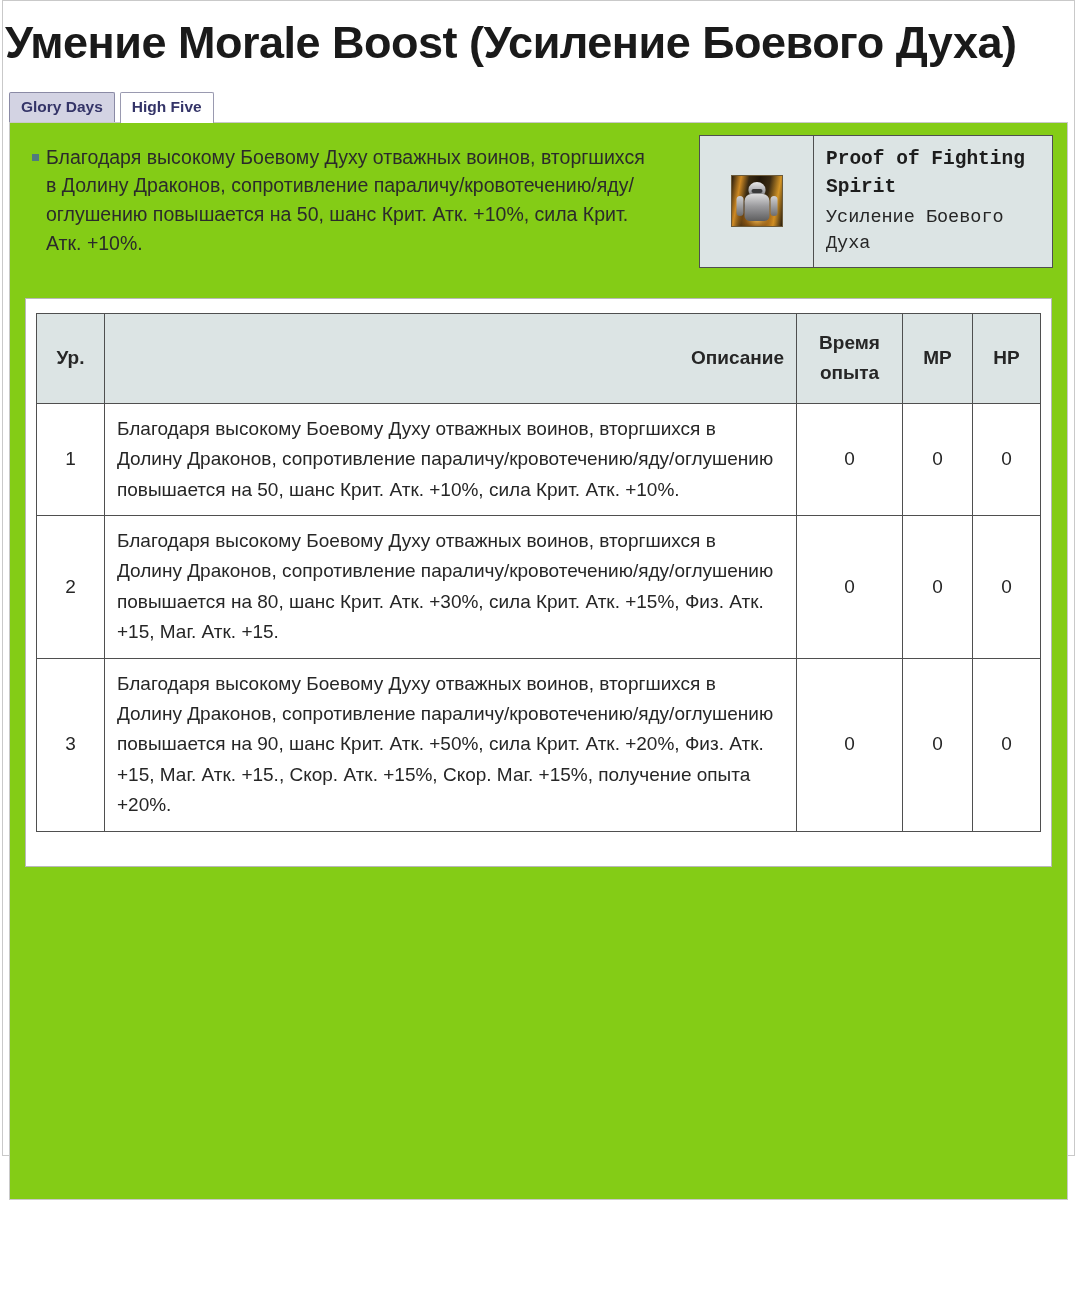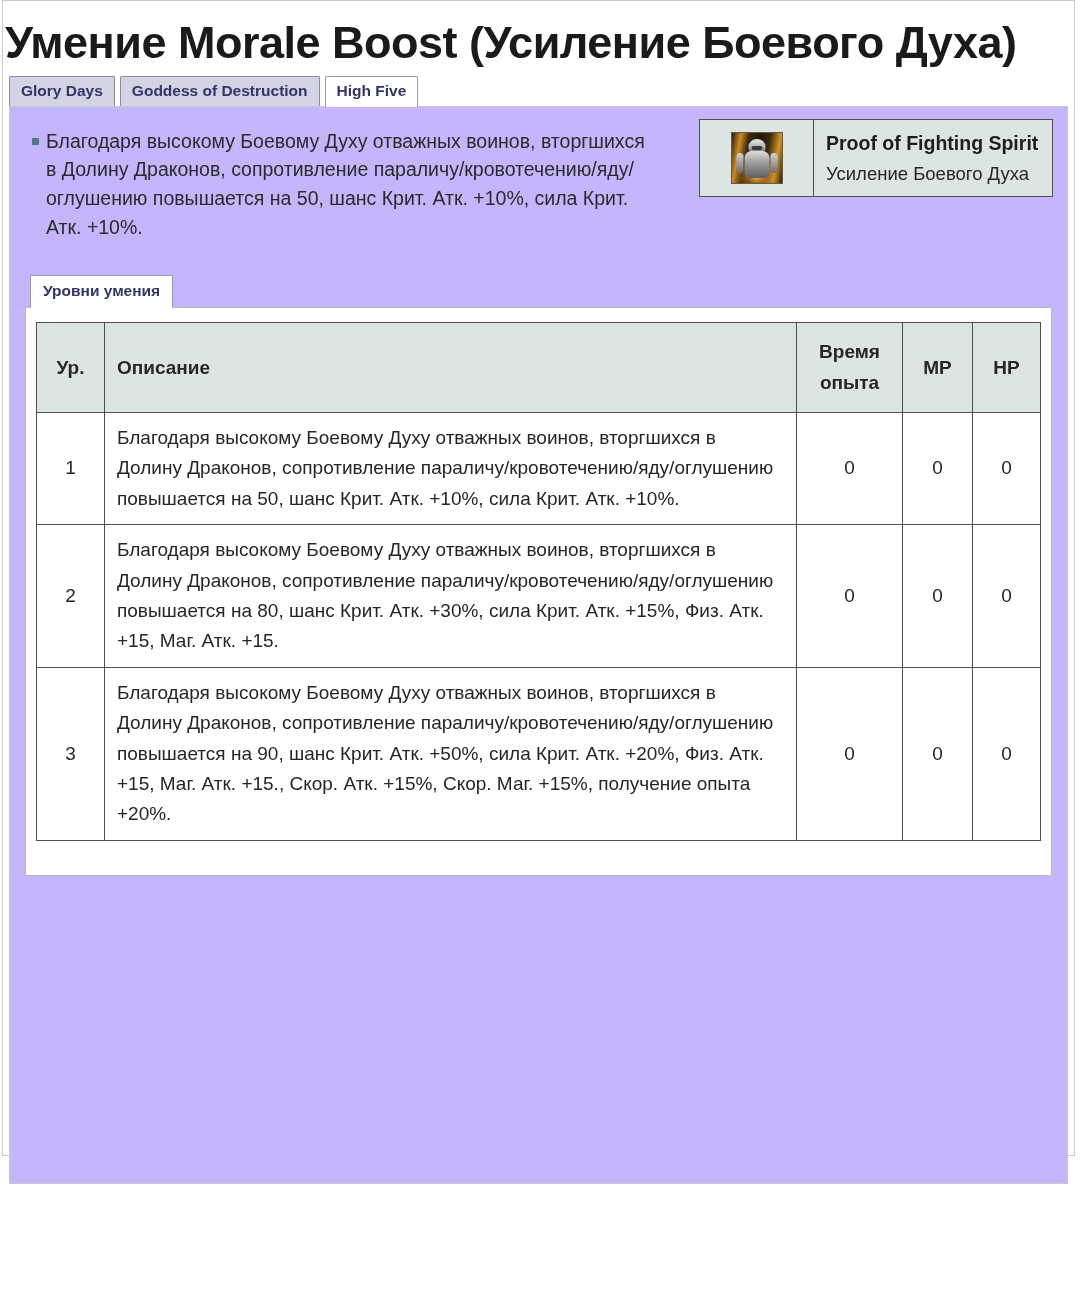--- a/index.html
+++ b/index.html
@@ -29,21 +29,21 @@
     font-size: 45px;
     line-height: 1.26;
     font-weight: bold;
     color: #1a1a1a;
     letter-spacing: -0.5px;
   }
 
   
   .tabstrip {
     position: relative;
-    margin-top: 4px;
+    margin-top: 20px;
     height: 30px;
     padding-left: 6px;
     display: flex;
     align-items: flex-end;
     gap: 5px;
   }
   .tab {
     background: #d3d3e3;
     border: 1px solid #8a8aa5;
     border-bottom: none;
@@ -63,21 +63,21 @@
     z-index: 3;
     padding-bottom: 7px;
     margin-bottom: -1px;
   }
 
   
   .tabpanel {
     position: relative;
     margin: 0 6px 0 6px;
     border: 1px solid #c9c9c9;
-    background: #c4b5fd;
+    background: #84cc16;
     padding: 10px 8px 12px 8px;
     min-height: 1078px;
   }
 
   
   .top-section {
     display: flex;
     align-items: flex-start;
     justify-content: space-between;
   }
@@ -110,21 +110,21 @@
     table-layout: fixed;
   }
   .infobox td {
     border: 1px solid #4f4f4f;
     vertical-align: middle;
     padding: 9px 12px;
     font-size: 18.5px;
     color: #262626;
     line-height: 1.44;
   }
-  .infobox .head td { background: #dce4e4; }
+  .infobox .head td { background: #dce4e4; font-family: Liberation Mono, monospace; }
   .infobox .icon-cell {
     width: 114px;
     text-align: center;
     padding: 10px;
   }
   .infobox .skill-name {
     font-weight: bold;
     font-size: 19.5px;
     display: block;
     margin-bottom: 4px;
@@ -212,21 +212,21 @@
     border: 1px solid #4f4f4f;
     padding: 10px 12px;
     font-size: 19px;
     color: #262626;
     vertical-align: middle;
     line-height: 1.6;
   }
   table.levels thead th {
     background: #dce4e4;
     font-weight: bold;
-    text-align: left;
+    text-align: right;
     font-size: 19px;
     padding-top: 14px;
     padding-bottom: 14px;
   }
   table.levels thead th.c { text-align: center; }
   .col-lvl   { width: 68px; }
   .col-time  { width: 106px; }
   .col-mp    { width: 70px; }
   .col-hp    { width: 68px; }
   td.lvl, td.num { text-align: center; color: #2f2f2f; }
@@ -234,21 +234,20 @@
 </style>
 </head>
 <body>
 
 <div class="page-frame">
 
   <h1 class="page-title">Умение Morale Boost (Усиление Боевого Духа)</h1>
 
   <div class="tabstrip">
     <div class="tab">Glory Days</div>
-    <div class="tab">Goddess of Destruction</div>
     <div class="tab active">High Five</div>
   </div>
 
   <div class="tabpanel">
 
     <div class="top-section">
 
       <ul class="bullets">
         <li>
           <span class="sq"></span>
@@ -269,23 +268,20 @@
               <span class="skill-name">Proof of Fighting Spirit</span>
               <span>Усиление Боевого Духа</span>
             </td>
           </tr>
         </tbody>
       </table>
 
     </div>
 
     <div class="inner-wrap">
-      <div class="inner-tabstrip">
-        <div class="inner-tab">Уровни умения</div>
-      </div>
 
       <div class="inner-panel">
         <table class="levels">
           <colgroup>
             <col class="col-lvl">
               <col>
               <col class="col-time">
               <col class="col-mp">
               <col class="col-hp">
           </colgroup>

